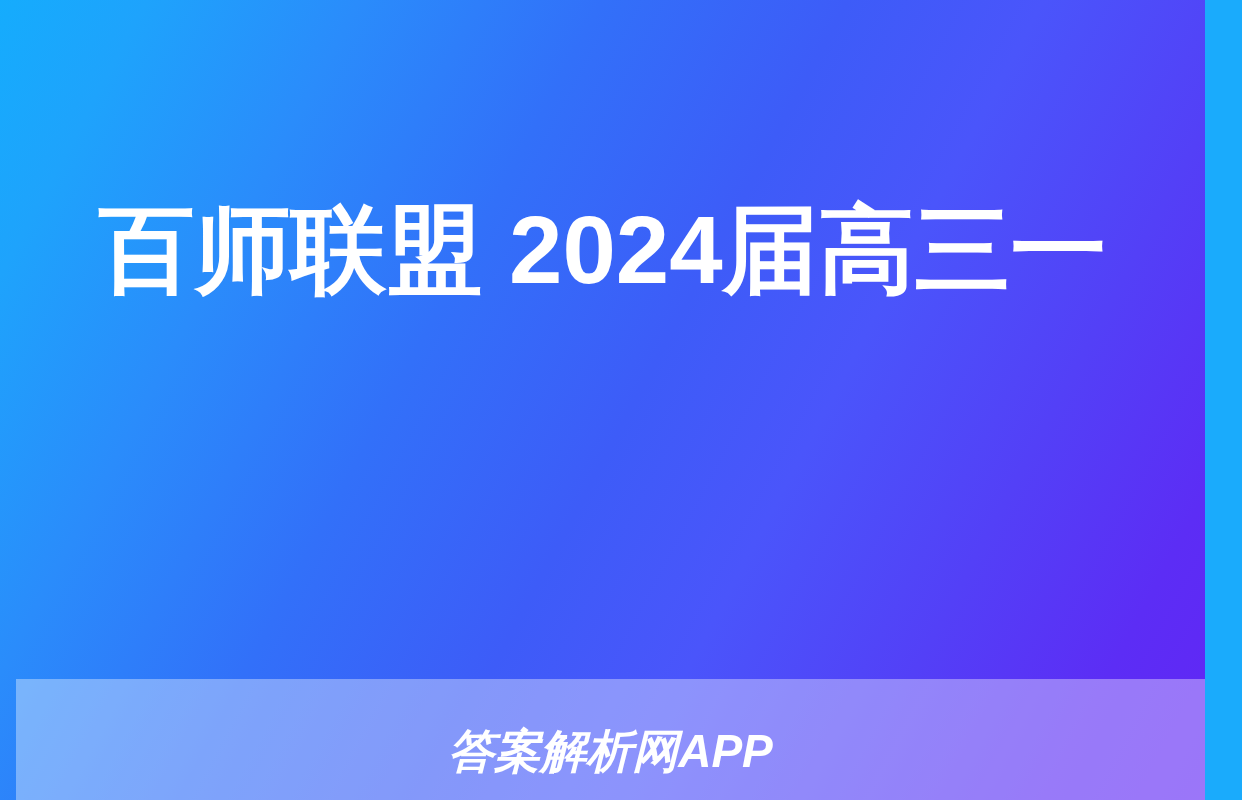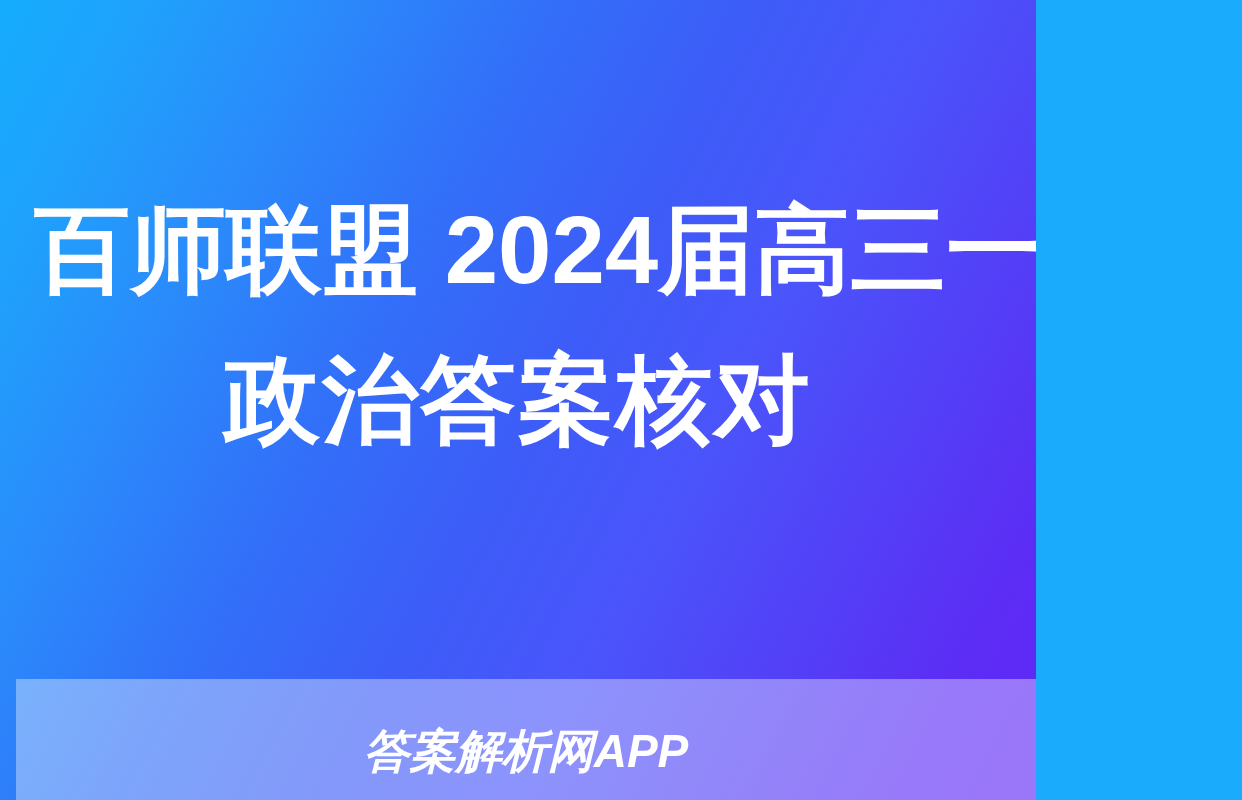--- a/index.html
+++ b/index.html
@@ -11,21 +11,21 @@
     overflow: hidden;
   }
 
   body {
     font-family: "Liberation Sans", "DejaVu Sans", sans-serif;
     background: #1AABFC;
   }
 
   #card {
     position: relative;
-    width: 1036px;
+    width: 1205px;
     height: 800px;
     overflow: hidden;
     
     background:
       linear-gradient(118deg,
         #15ACFD 0%,
         #1EA3FC 9%,
         #2A8CFB 22%,
         #3270F9 37%,
         #3D5CF8 52%,
@@ -85,20 +85,19 @@
     transform: translateY(11px);
   }
 </style>
 </head>
 <body>
 
 <div id="card">
 
   <div id="headline">
     <span class="title-line line-1">百师联盟 2024届高三一</span>
-    <span class="title-line line-3">政治答案核对</span>
   </div>
 
   <div id="footer-band">
     <span id="watermark">答案解析网APP</span>
   </div>
 
 </div>
 
 </body></html>

